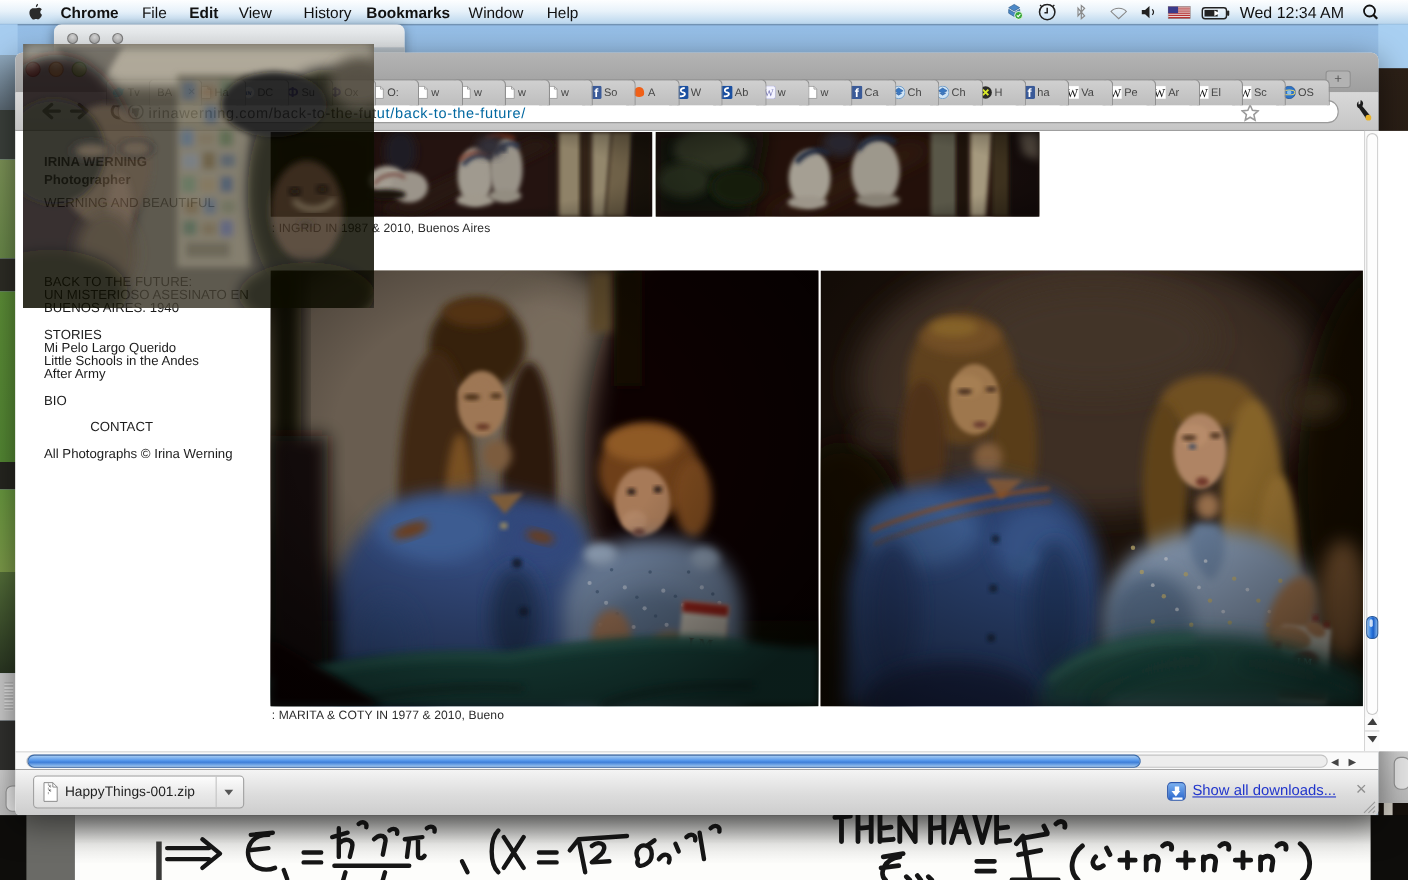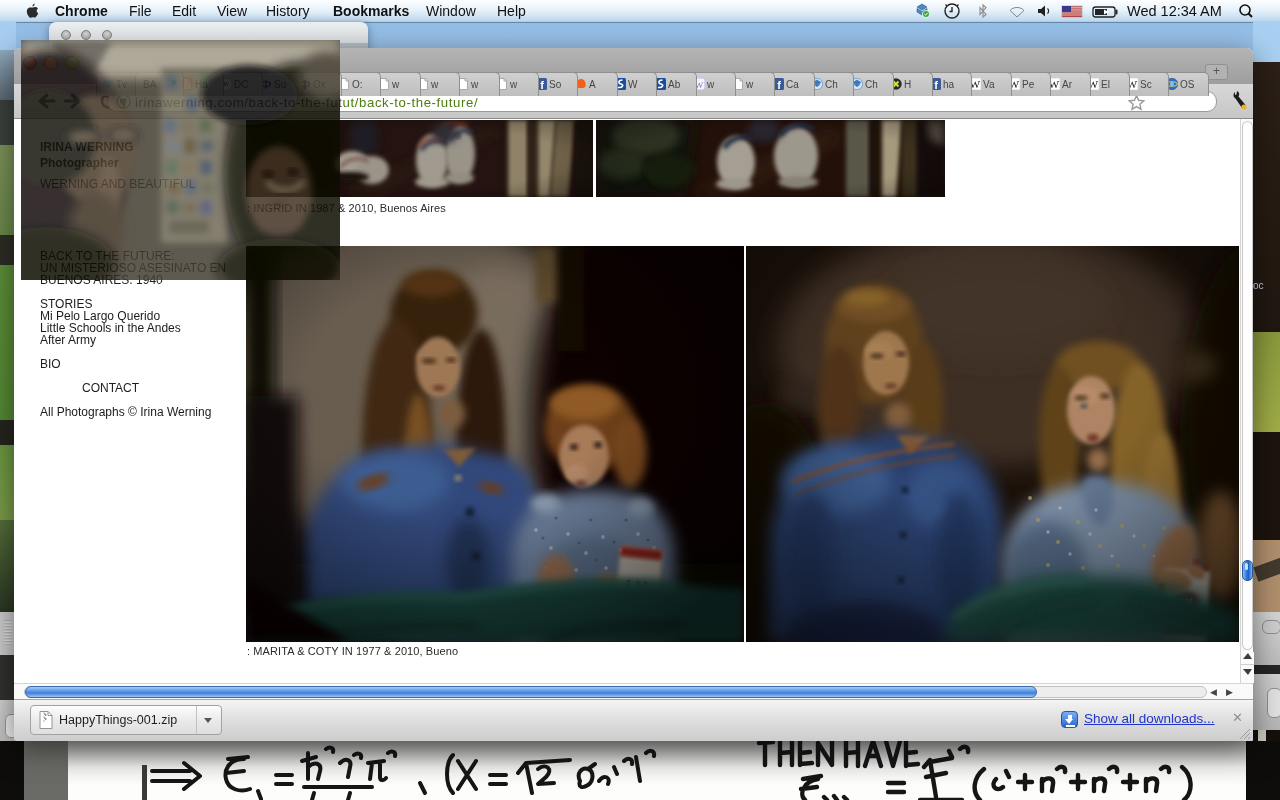--- a/index.html
+++ b/index.html
@@ -26,42 +26,42 @@
   #tabstrip .tl{position:absolute;top:8px;width:12px;height:12px;border-radius:50%;}
   .tab{position:absolute;top:24px;height:23px;width:47px;border-radius:5px 5px 0 0;
     background:linear-gradient(#d0d0d0,#bebebe);border:1px solid #8f8f8f;border-bottom:none;
     font-size:10px;color:#454545;overflow:hidden;white-space:nowrap;}
   .tab .fav{position:absolute;left:5px;top:5px;width:12px;height:12px;}
   .tab .lbl{position:absolute;left:19px;top:6px;}
   #toolbar{left:0;top:36px;width:1239px;height:35px;
     background:linear-gradient(#d8d8d8,#c6c6c6);border-bottom:1px solid #8a8a8a;box-sizing:border-box;}
   #urlbar{left:93px;top:7px;width:1110px;height:21px;background:#fff;border:1px solid #9a9a9a;
     border-radius:10px;box-sizing:border-box;}
-  #content{left:0;top:71px;width:1226px;height:564px;background:#fff;overflow:hidden;}
+  #content{left:0;top:71px;width:1226px;height:564px;background:#fff;overflow:hidden;padding-left:40px;}
   .nav{position:absolute;left:26px;font-size:12px;color:#1c1c1c;line-height:12px;white-space:pre;}
   .cap{position:absolute;font-size:11px;color:#2b2b2b;letter-spacing:0.1px;}
   #vscroll{left:1226px;top:71px;width:13px;height:564px;background:#fafafa;border-left:1px solid #d5d5d5;box-sizing:border-box;}
   #hscroll{left:0;top:635px;width:1239px;height:16px;background:#fafafa;border-top:1px solid #d5d5d5;box-sizing:border-box;}
   #dlbar{left:0;top:651px;width:1239px;height:42px;border-radius:0 0 4px 4px;
     background:linear-gradient(#f4f4f4,#dcdcdc 55%,#cdcdcd);border-top:1px solid #a5a5a5;box-sizing:border-box;}
   
   #overlay{left:21px;top:40px;width:319px;height:240px;opacity:0.85;z-index:60;}
 </style></head>
 <body>
 <div id="stage">
 
   <div id="menubar" class="abs">
     <svg class="abs" style="left:24px;top:3px;" width="15" height="17" viewBox="0 0 15 17">
       <path d="M10.5 0.5 C10.8 1.8,10 3.2,8.7 3.6 C8.3 2.3,9.2 0.9,10.5 0.5 Z M8.8 4.4 C9.9 4.4,10.7 3.8,11.8 4 C12.7 4.2,13.5 4.7,14 5.6 C12.2 6.7,12.1 9.3,14.2 10.3 C13.8 11.5,13.2 12.6,12.3 13.6 C11.6 14.4,10.9 14.9,10 14.6 C9.1 14.3,8.6 14.1,7.6 14.5 C6.5 14.9,5.9 14.9,5.1 14 C3 11.7,2 8.3,3.4 6 C4.2 4.8,5.3 4.3,6.5 4.4 C7.4 4.5,8.2 4.6,8.8 4.4 Z" fill="#2b2b2b"></path>
     </svg>
     <div class="mi" style="left:55px;font-weight:bold;">Chrome</div>
     <div class="mi" style="left:129px;">File</div>
-    <div class="mi" style="left:172px;">Edit</div>
+    <div class="mi" style="left:172px;font-weight:bold;">Edit</div>
     <div class="mi" style="left:217px;">View</div>
-    <div class="mi" style="left:266px;">History</div>
+    <div class="mi" style="left:276px;">History</div>
     <div class="mi" style="left:333px;font-weight:bold;">Bookmarks</div>
     <div class="mi" style="left:426px;">Window</div>
     <div class="mi" style="left:497px;">Help</div>
     <svg class="abs" style="left:914px;top:3px;" width="350" height="17" viewBox="0 0 350 17">
       <path d="M8 1 L13 4 L8 7 L3 4 Z M3 5.5 L8 8.5 L13 5.5 L13 9 L8 12 L3 9 Z" fill="#4a88c8" stroke="#2a5888" stroke-width="0.6"></path>
       <circle cx="12" cy="11" r="3.6" fill="#3aa83a" stroke="#fff" stroke-width="0.8"></circle>
       <path d="M10.4 11 L11.6 12.2 L13.6 9.8" stroke="#fff" stroke-width="1" fill="none"></path>
       <circle cx="38" cy="8" r="7" fill="none" stroke="#222" stroke-width="1.4"></circle>
       <path d="M38 4 L38 8.5 L35.5 8.5" stroke="#222" stroke-width="1.4" fill="none"></path>
       <path d="M33 3 L31.5 1.5 M43 3 L44.5 1.5" stroke="#222" stroke-width="1.2"></path>
@@ -377,21 +377,21 @@
         <path d="M15 5 L8 11 L15 17 M8 11 L22 11" stroke="#4e4e4e" stroke-width="3" fill="none" stroke-linecap="round" stroke-linejoin="round"></path>
         <path d="M40 5 L47 11 L40 17 M33 11 L46 11" stroke="#4e4e4e" stroke-width="3" fill="none" stroke-linecap="round" stroke-linejoin="round"></path>
         <path d="M80 5.5 A 6.5 6.5 0 1 0 81 15.5" stroke="#333" stroke-width="2.6" fill="none"></path>
         <path d="M81 1 L81 9 L73 7 Z" fill="#2e2e2e"></path>
       </svg>
       <div id="urlbar" class="abs">
         <svg class="abs" style="left:8px;top:2px;" width="15" height="15" viewBox="0 0 15 15">
           <circle cx="7.5" cy="7.5" r="6.5" fill="none" stroke="#8d8d8d" stroke-width="1.3"></circle>
           <path d="M4 4 C6 6,9 3,11 5 C9 8,11 10,8 13 C5 11,7 9,4 9 Z" fill="#8d8d8d"></path>
         </svg>
-        <div class="abs" style="left:27px;top:3px;font-size:13.2px;color:#4e4e4e;letter-spacing:0.6px;">irinawerning.com/back-to-the-fut<span style="color:#4d7c0f">ut/back-to-the-future/</span></div>
+        <div class="abs" style="left:27px;top:3px;font-size:13.2px;color:#4e4e4e;letter-spacing:0.6px;">irinawerning.com/back-to-the-fut<span style="color:#0369a1">ut/back-to-the-future/</span></div>
         <svg class="abs" style="left:1020px;top:2px;" width="17" height="17" viewBox="0 0 17 17">
           <path d="M8.5 1.5 L10.6 6.3 L15.8 6.8 L11.9 10.2 L13 15.3 L8.5 12.6 L4 15.3 L5.1 10.2 L1.2 6.8 L6.4 6.3 Z" fill="none" stroke="#9a9a9a" stroke-width="1.4"></path>
         </svg>
       </div>
       <svg class="abs" style="left:1216px;top:5px;" width="20" height="24" viewBox="0 0 20 24">
         <path d="M5 3 C3 5,3 8,5.5 9.5 L12 19 L15.5 16 L8.5 7.5 C10 5,9 3,7 2 L6.5 5.5 L5 6 Z" fill="#1c1c1c"></path>
         <circle cx="14" cy="18" r="2.6" fill="#e8b32a"></circle>
       </svg>
     </div>
 

